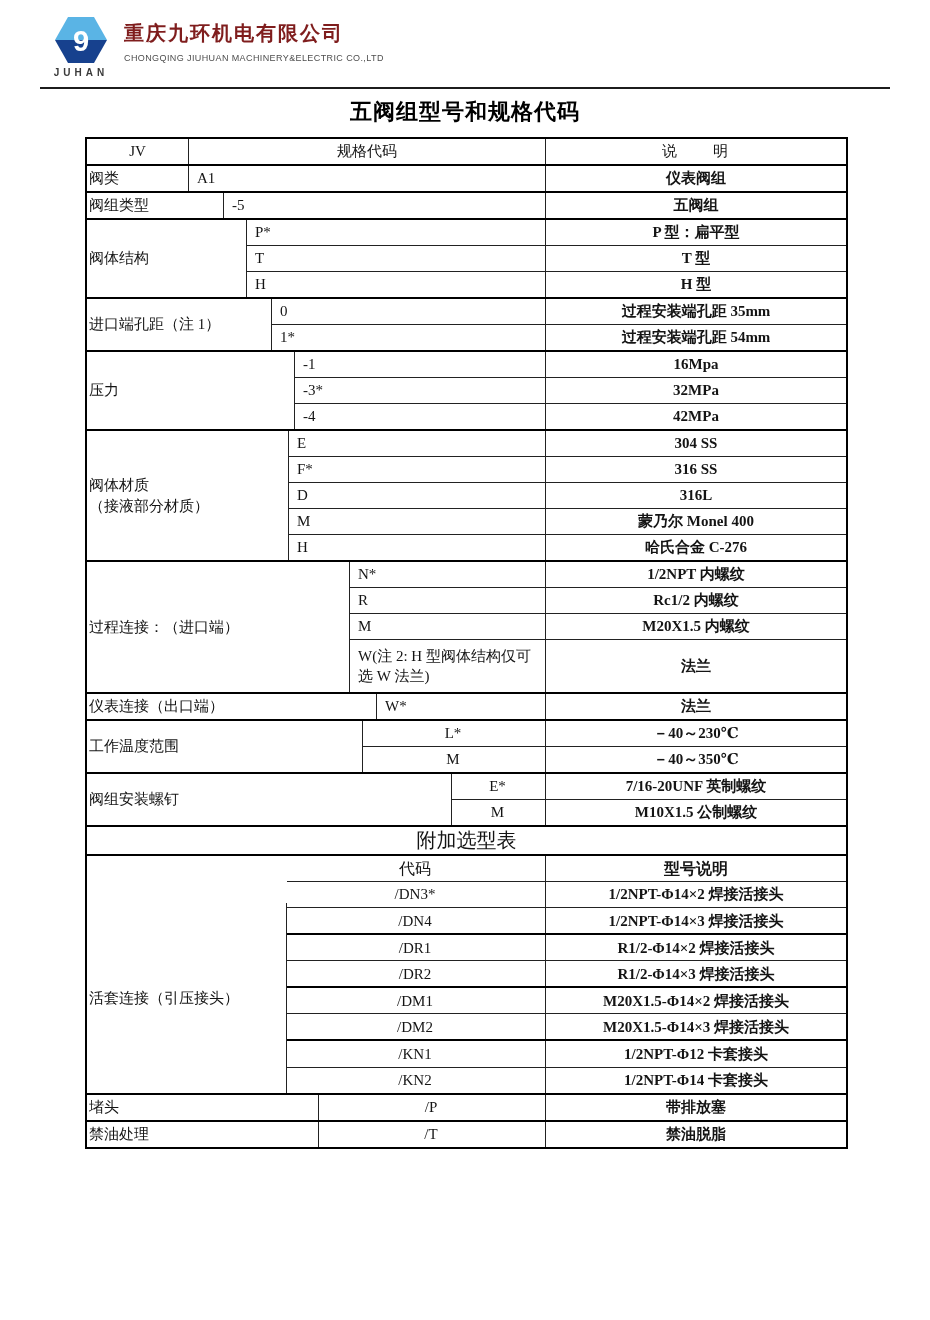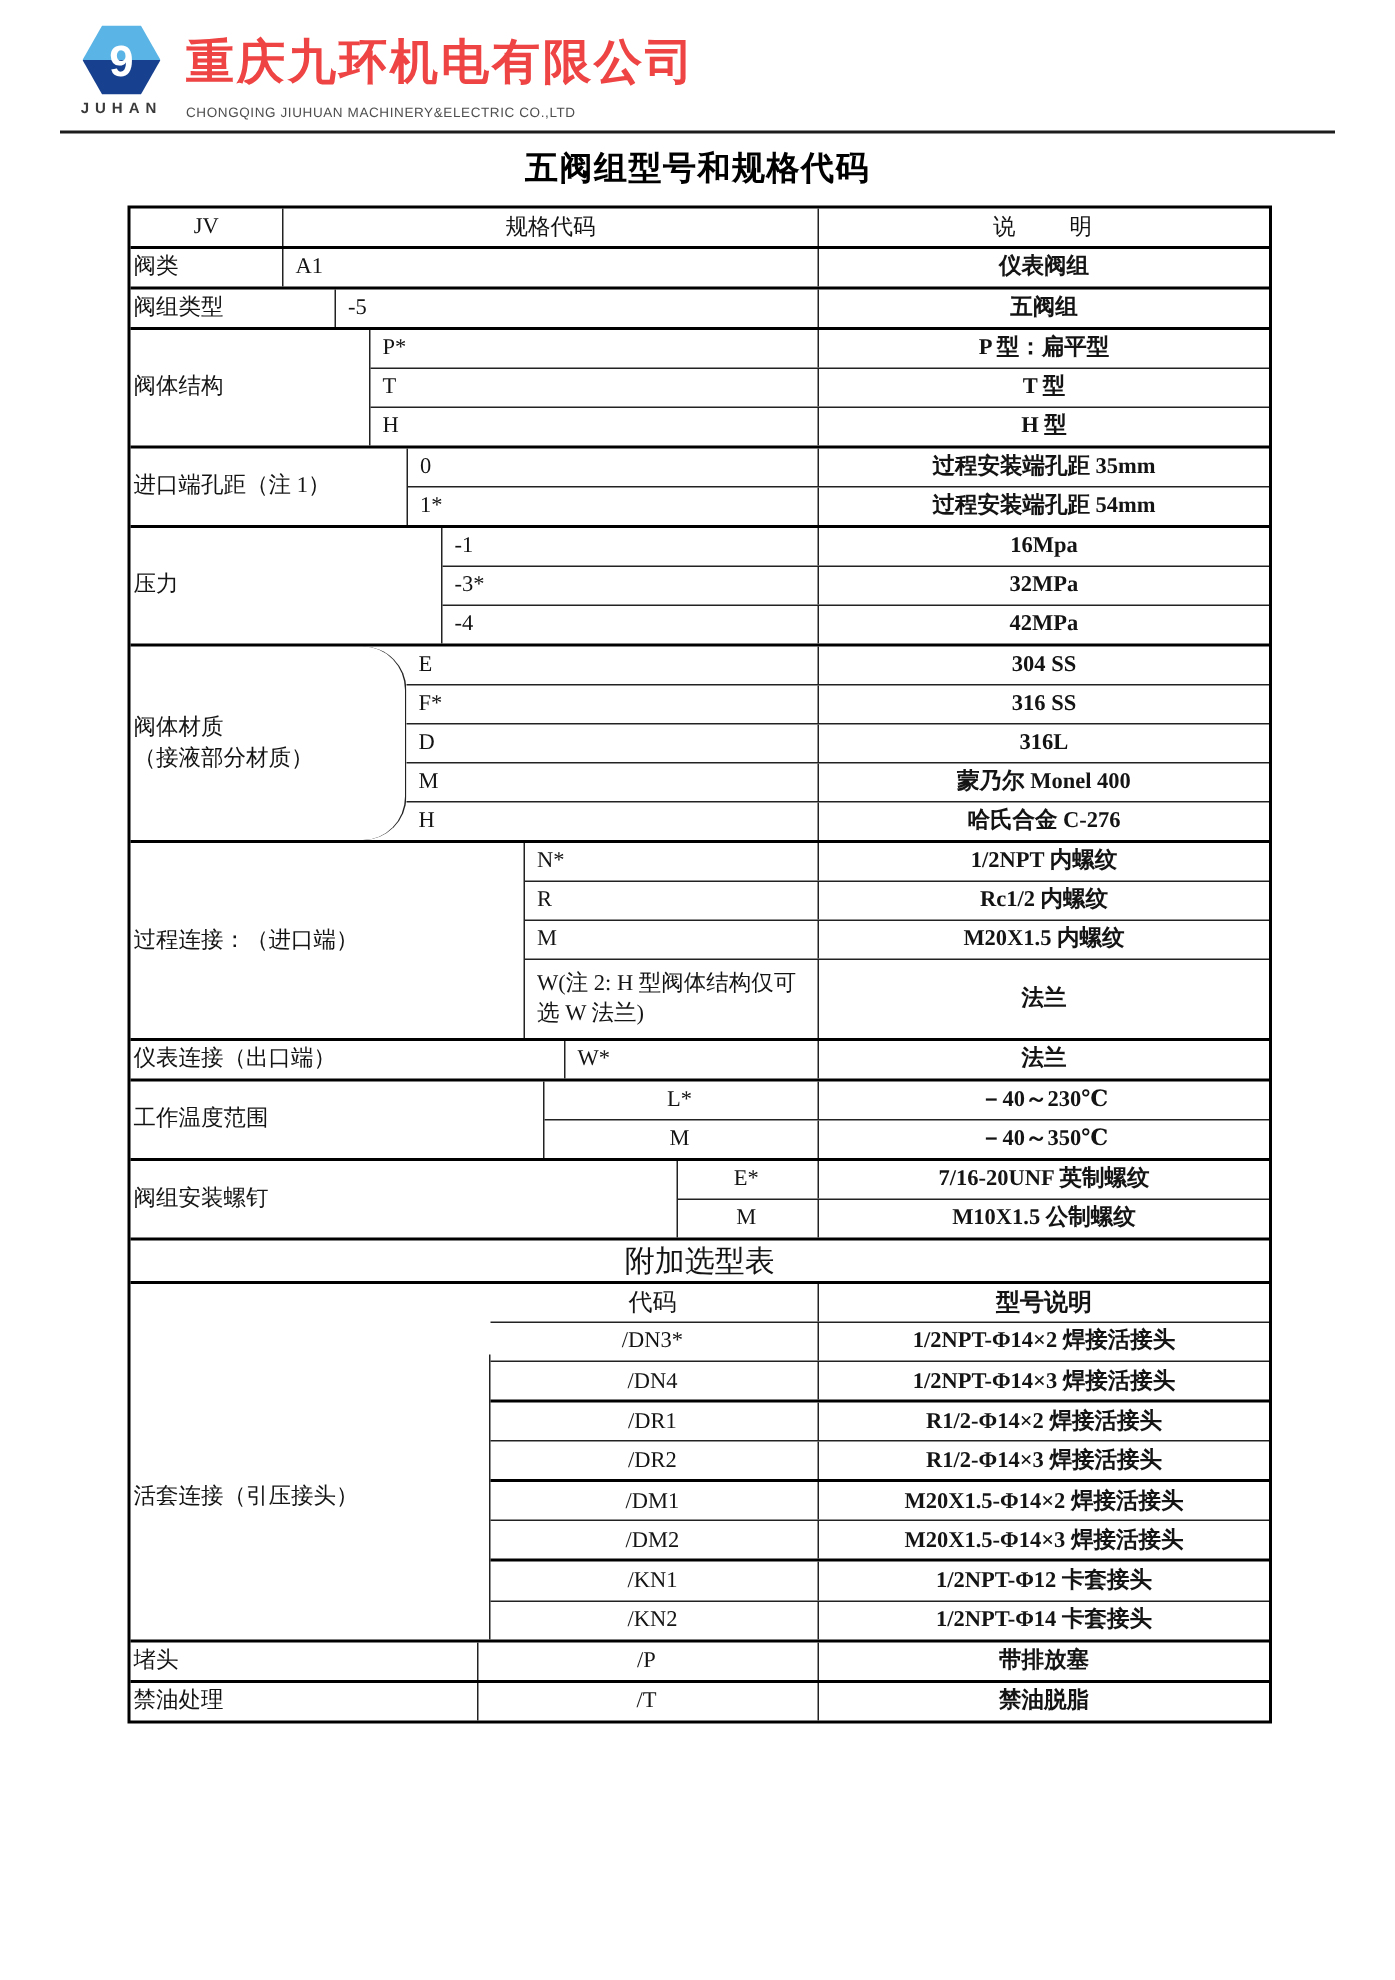--- a/index.html
+++ b/index.html
@@ -7,21 +7,21 @@
     position:relative;width:930px;height:1320px;background:#fff;overflow:hidden;
     font-family:"Liberation Serif","DejaVu Serif",serif;color:#141414;
   }
   
   .doc-header{position:absolute;top:16px;left:52px;display:flex;align-items:flex-start;gap:14px;}
   .logo{display:flex;flex-direction:column;align-items:center;width:58px;}
   .logo svg{display:block;}
   .logo-word{font-family:"Liberation Sans",sans-serif;font-size:10px;font-weight:bold;
     letter-spacing:4px;color:#3a3a3a;margin-top:3px;}
   .company-names{padding-top:4px;}
-  .company-cn{font-family:Liberation Mono, monospace;font-size:32px;font-weight:bold;color:#ef4444;letter-spacing:2px;}
+  .company-cn{font-family:Liberation Mono, monospace;font-size:20px;font-weight:bold;color:#7f1d1d;letter-spacing:2px;}
   .company-en{font-family:"Liberation Sans",sans-serif;font-size:9px;font-weight:normal;color:#4e4e4e;
     letter-spacing:0.4px;margin-top:6px;}
   .header-rule{position:absolute;top:87px;left:40px;width:850px;height:0;
     border:none;border-top:2px solid #1c1c1c;margin:0;}
   .doc-title{position:absolute;top:97px;left:0;width:100%;text-align:center;
     font-size:22px;font-weight:bold;letter-spacing:1px;color:#000;}
   
   .spec-table{position:absolute;left:85px;top:137px;width:763px;border:2px solid #000;box-sizing:border-box;}
   .sec{display:flex;border-top:2px solid #000;align-items:stretch;}
   .sec:first-child{border-top:none;}
@@ -148,21 +148,21 @@
             <div class="code">-3*</div>
             <div class="desc">32MPa</div>
           </div>
           <div class="trow">
             <div class="code">-4</div>
             <div class="desc">42MPa</div>
           </div>
         </div>
       </div>
       <div class="sec">
-        <div class="sec-label" style="width: 184px; border-radius: 29px;">
+        <div class="sec-label" style="width: 202px;">
           <div class="lab-line">阀体材质</div>
           <div class="lab-line">（接液部分材质）</div>
         </div>
         <div class="sec-rows">
           <div class="trow">
             <div class="code">E</div>
             <div class="desc">304 SS</div>
           </div>
           <div class="trow">
             <div class="code">F*</div>
@@ -243,21 +243,21 @@
           <div class="trow">
             <div class="code center">M</div>
             <div class="desc">M10X1.5 公制螺纹</div>
           </div>
         </div>
       </div>
       <div class="sec">
         <div class="addon-title-cell">附加选型表</div>
       </div>
       <div class="sec">
-        <div class="sec-label" style="width: 240px; margin-top: 47px;">
+        <div class="sec-label" style="width: 200px; margin-top: 47px;">
           <div class="lab-line">活套连接（引压接头）</div>
         </div>
         <div class="sec-rows">
           <div class="trow hdr">
             <div class="code center">代码</div>
             <div class="desc">型号说明</div>
           </div>
           <div class="trow">
             <div class="code center">/DN3*</div>
             <div class="desc">1/2NPT-Φ14×2 焊接活接头</div>

